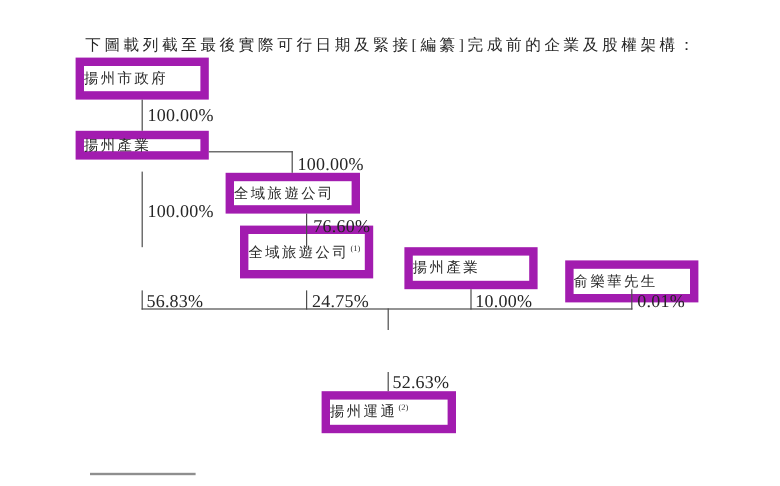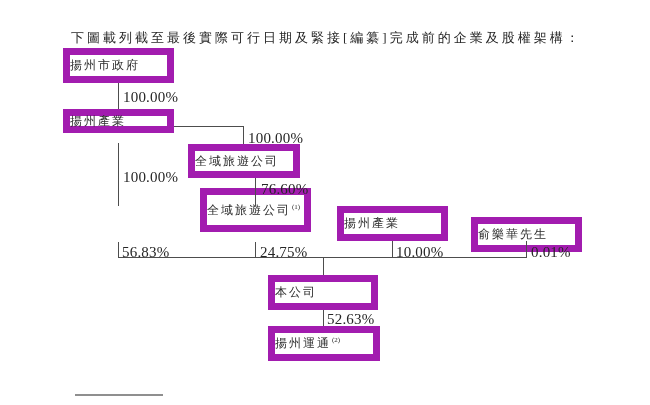--- a/index.html
+++ b/index.html
@@ -93,23 +93,20 @@
   </div>
 
   <div class="node" style="left:337px; top:206px; width:111px; height:35px;">
     <span>揚州產業</span>
   </div>
 
   <div class="node" style="left:471px; top:206px; width:111px; height:35px;margin-top:11px;">
     <span>俞樂華先生</span>
   </div>
 
-  <div class="node" style="left:268px; top:275px; width:110px; height:35px;">
-    <span>本公司</span>
-  </div>
 
   <div class="node" style="left:268px; top:326px; width:112px; height:35px;">
     <span>揚州運通</span>
       <span class="sup">(2)</span>
   </div>
 
   <div class="line" style="left:118px; top:83px; width:1px; height:26px;"></div>
   <div class="line" style="left:174px; top:126px; width:70px; height:1px;"></div>
   <div class="line" style="left:243px; top:126px; width:1px; height:18px;"></div>
   <div class="line" style="left:118px; top:143px; width:1px; height:63px;"></div>

